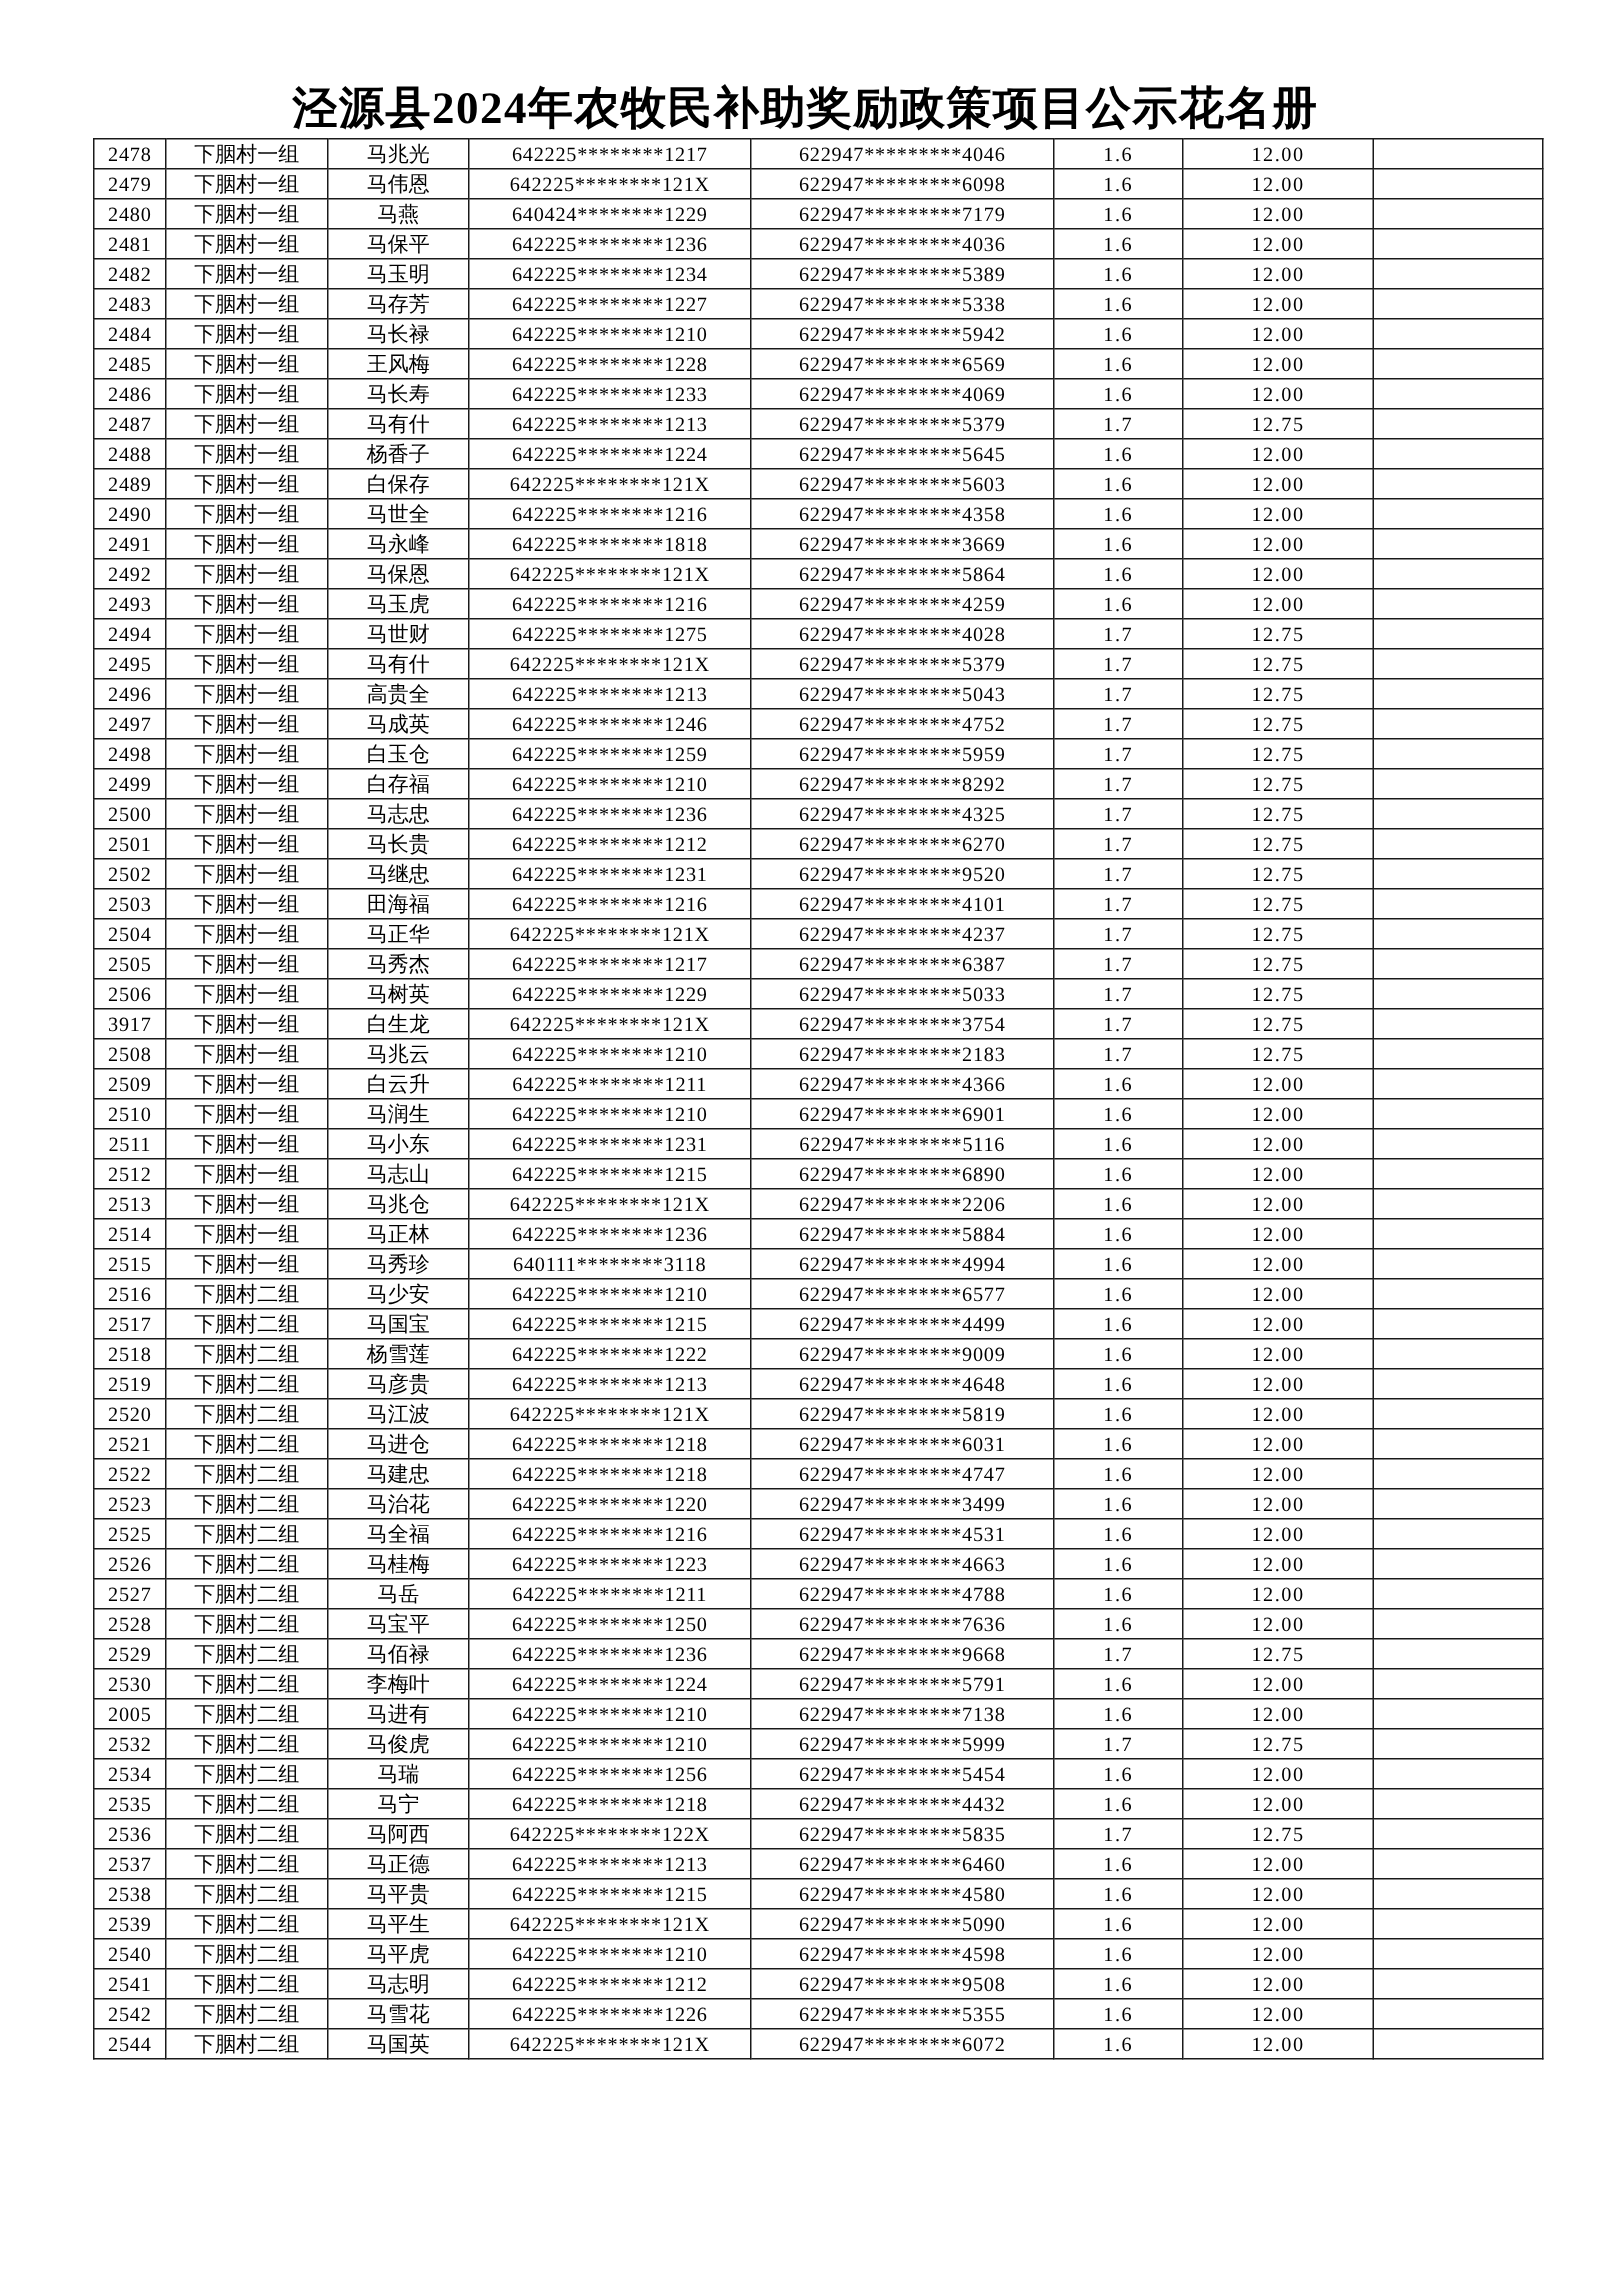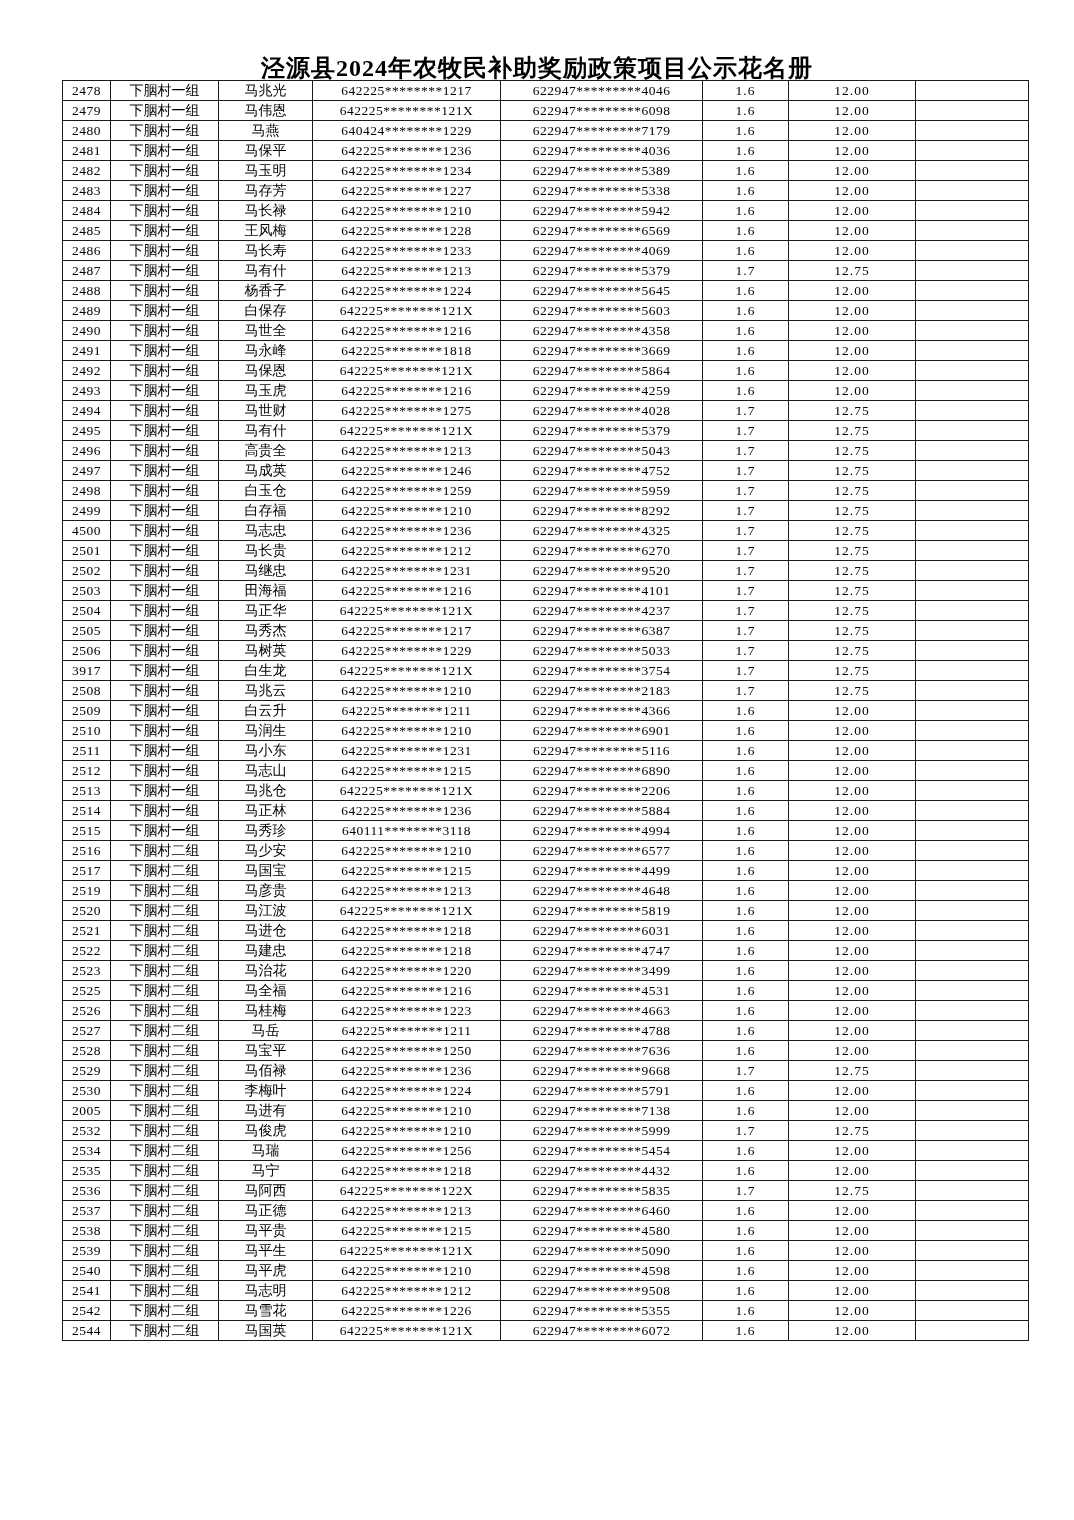--- a/index.html
+++ b/index.html
@@ -1,22 +1,22 @@
 <!DOCTYPE html>
 <html><head>
 <meta charset="utf-8">
 <style>
   html,body{margin:0;padding:0;background:#ffffff;}
   body{width:1074px;height:1520px;overflow:hidden;
        font-family:"Liberation Serif","DejaVu Serif",serif;color:#000;}
   .page{position:relative;width:1074px;height:1520px;}
   .title{position:absolute;top:52px;left:0;width:1074px;text-align:center;
-         font-size:24px;font-weight:bold;letter-spacing:1px;
+         font-size:30px;font-weight:bold;letter-spacing:1px;
          font-family:"Liberation Serif","DejaVu Serif",serif;}
-  table.roster{position:absolute;top:80px;left:62px;border-collapse:collapse;
+  table.roster{position:absolute;top:92px;left:62px;border-collapse:collapse;
          table-layout:fixed;width:966px;}
   table.roster td{border:1px solid #1a1a1a;height:19px;padding:0;
          text-align:center;vertical-align:middle;overflow:hidden;
          white-space:nowrap;}
   td.num{font-family:"Liberation Serif","DejaVu Serif",serif;font-size:13.5px;
          letter-spacing:0.5px;}
   td.cjk{font-family:"Liberation Serif","DejaVu Serif",serif;font-size:14px;}
   td.dec{font-family:"Liberation Serif","DejaVu Serif",serif;font-size:13.5px;
          letter-spacing:1px;}
 </style>
@@ -252,21 +252,21 @@
           <td class="num">2499</td>
           <td class="cjk">下胭村一组</td>
           <td class="cjk">白存福</td>
           <td class="num">642225********1210</td>
           <td class="num">622947*********8292</td>
           <td class="dec">1.7</td>
           <td class="dec">12.75</td>
           <td class="num"></td>
         </tr>
         <tr>
-          <td class="num">4500</td>
+          <td class="num">2500</td>
           <td class="cjk">下胭村一组</td>
           <td class="cjk">马志忠</td>
           <td class="num">642225********1236</td>
           <td class="num">622947*********4325</td>
           <td class="dec">1.7</td>
           <td class="dec">12.75</td>
           <td class="num"></td>
         </tr>
         <tr>
           <td class="num">2501</td>
@@ -427,20 +427,30 @@
           <td class="dec">1.6</td>
           <td class="dec">12.00</td>
           <td class="num"></td>
         </tr>
         <tr>
           <td class="num">2517</td>
           <td class="cjk">下胭村二组</td>
           <td class="cjk">马国宝</td>
           <td class="num">642225********1215</td>
           <td class="num">622947*********4499</td>
+          <td class="dec">1.6</td>
+          <td class="dec">12.00</td>
+          <td class="num"></td>
+        </tr>
+        <tr>
+          <td class="num">2518</td>
+          <td class="cjk">下胭村二组</td>
+          <td class="cjk">杨雪莲</td>
+          <td class="num">642225********1222</td>
+          <td class="num">622947*********9009</td>
           <td class="dec">1.6</td>
           <td class="dec">12.00</td>
           <td class="num"></td>
         </tr>
         <tr>
           <td class="num">2519</td>
           <td class="cjk">下胭村二组</td>
           <td class="cjk">马彦贵</td>
           <td class="num">642225********1213</td>
           <td class="num">622947*********4648</td>

